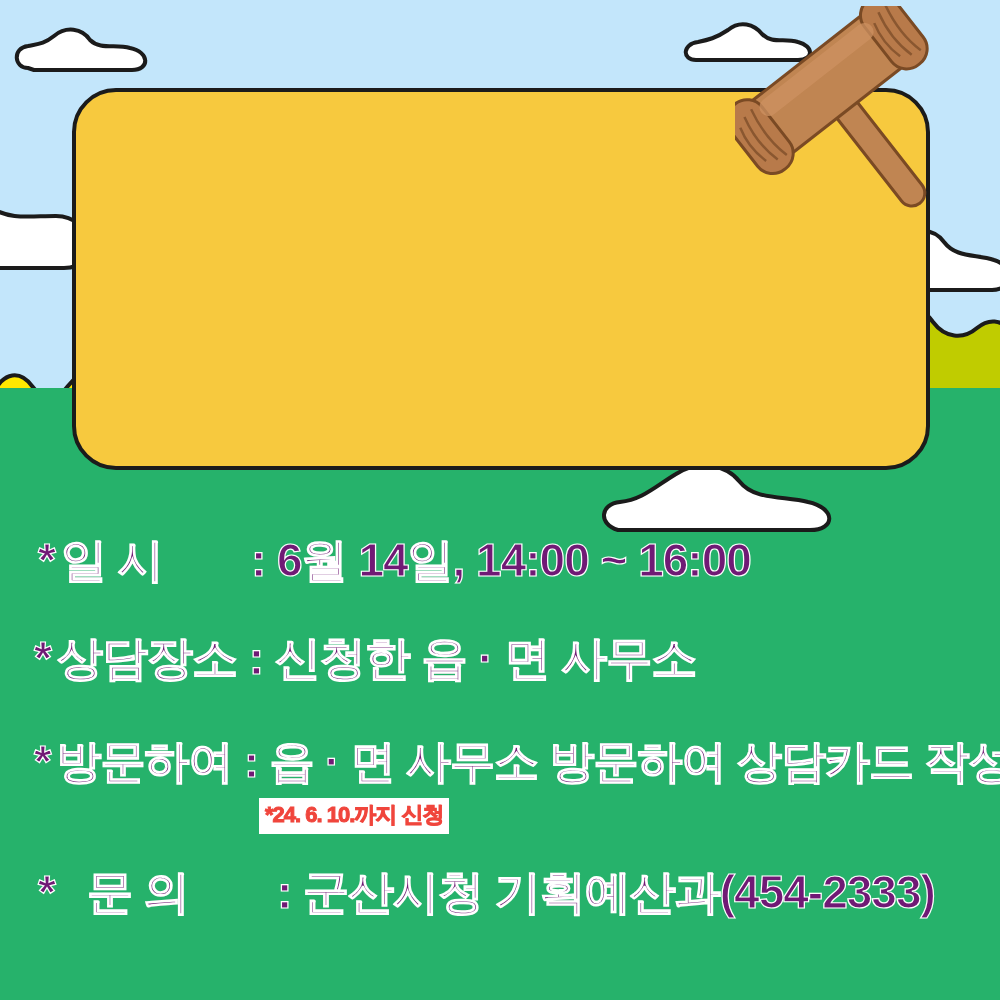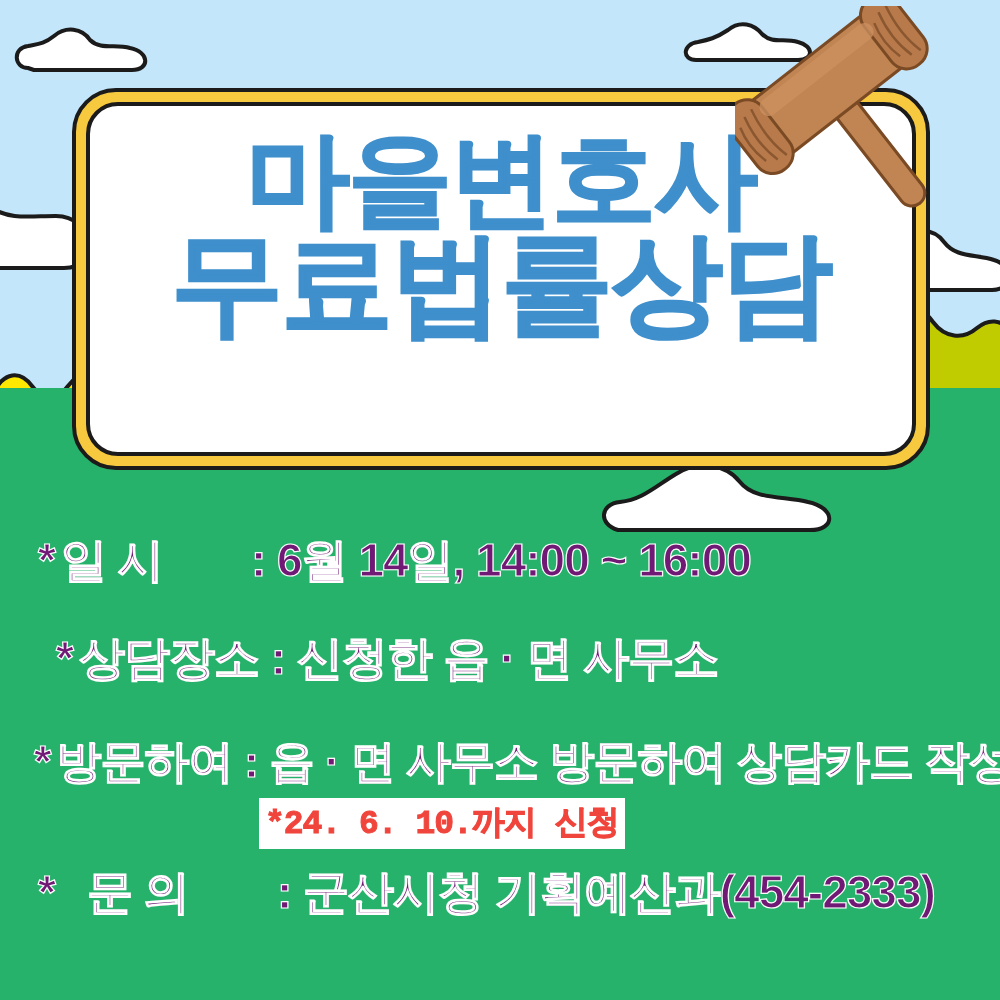--- a/index.html
+++ b/index.html
@@ -64,35 +64,34 @@
     font-weight:900;
     color:#701a75;
     white-space:nowrap;
     letter-spacing:-1px;
     -webkit-text-stroke:1.2px #ffffff;
   }
   .line .star{display:inline-block;margin-right:6px;}
   .line .label{display:inline-block;}
   .line.l-date{position:absolute;left:38px;top:30px;font-size:46px;}
   .line.l-date .label{width:190px;}
-  .line.l-place{position:absolute;left:34px;top:128px;font-size:46px;margin-left:22px;}
+  .line.l-place{position:absolute;left:34px;top:128px;font-size:46px;}
   .line.l-method{position:absolute;left:34px;top:232px;font-size:45px;}
   .line.l-contact{position:absolute;left:38px;top:362px;font-size:46px;}
   .line.l-contact .label{width:190px;margin-left:26px;}
 
   .note{
     position:absolute;left:259px;top:298px;
     background:#ffffff;
     color:#f0453c;
-    font-size:33px;
+    font-size:22px;
     font-weight:900;
     padding:2px 6px 4px 6px;
     letter-spacing:-1px;
     white-space:nowrap;
-    font-family:Liberation Mono, monospace;
     -webkit-text-stroke:1px #f0453c;
   }
 </style>
 </head>
 <body>
 
 <div id="poster">
 
   <div class="sky"></div>
 
@@ -142,26 +141,20 @@
 
   <div class="cloud" style="left:598px;top:452px;">
     <svg width="420" height="80" viewBox="0 0 420 80">
       <path d="M20 78 C0 72 2 52 22 50 C44 48 58 34 78 22 C100 8 128 12 142 30
                C156 48 186 44 210 50 C238 56 238 78 212 78 L30 78 Z" fill="#ffffff" stroke="#1b1b1b" stroke-width="4" stroke-linejoin="round"></path>
     </svg>
   </div>
 
   <div class="card-wrap">
     <div class="card-outer"></div>
-    <div class="card-inner">
-      <div class="title-block">
-        <span class="title-line l1">마을변호사</span>
-        <span class="title-line l2">무료법률상담</span>
-      </div>
-    </div>
   </div>
 
   <div class="gavel">
     <svg width="235" height="235" viewBox="0 0 235 235">
       <g transform="rotate(-38 117 117)">
 
         <rect x="108" y="84" width="26" height="138" rx="13" fill="#c08552" stroke="#7a4a24" stroke-width="3"></rect>
 
         <rect x="36" y="38" width="170" height="66" rx="18" fill="#c08552" stroke="#7a4a24" stroke-width="3"></rect>
 

